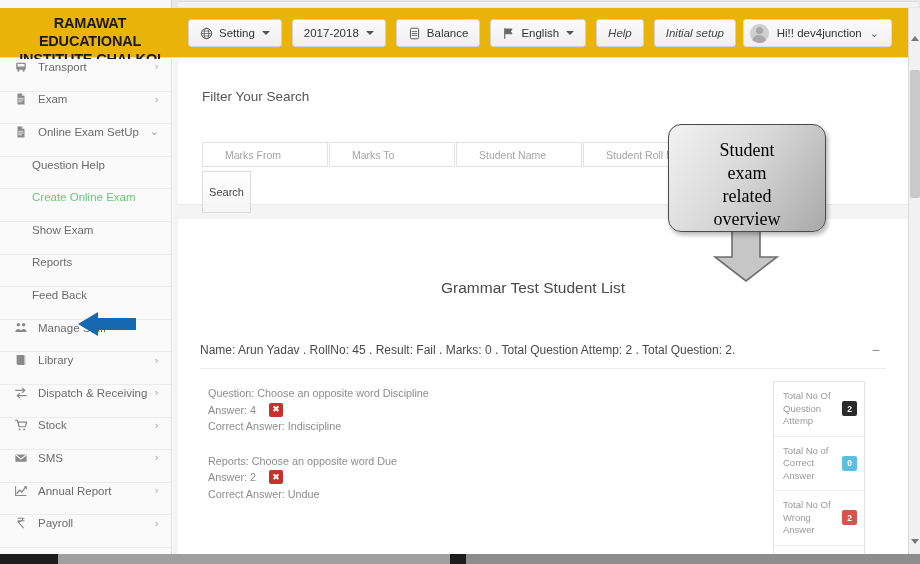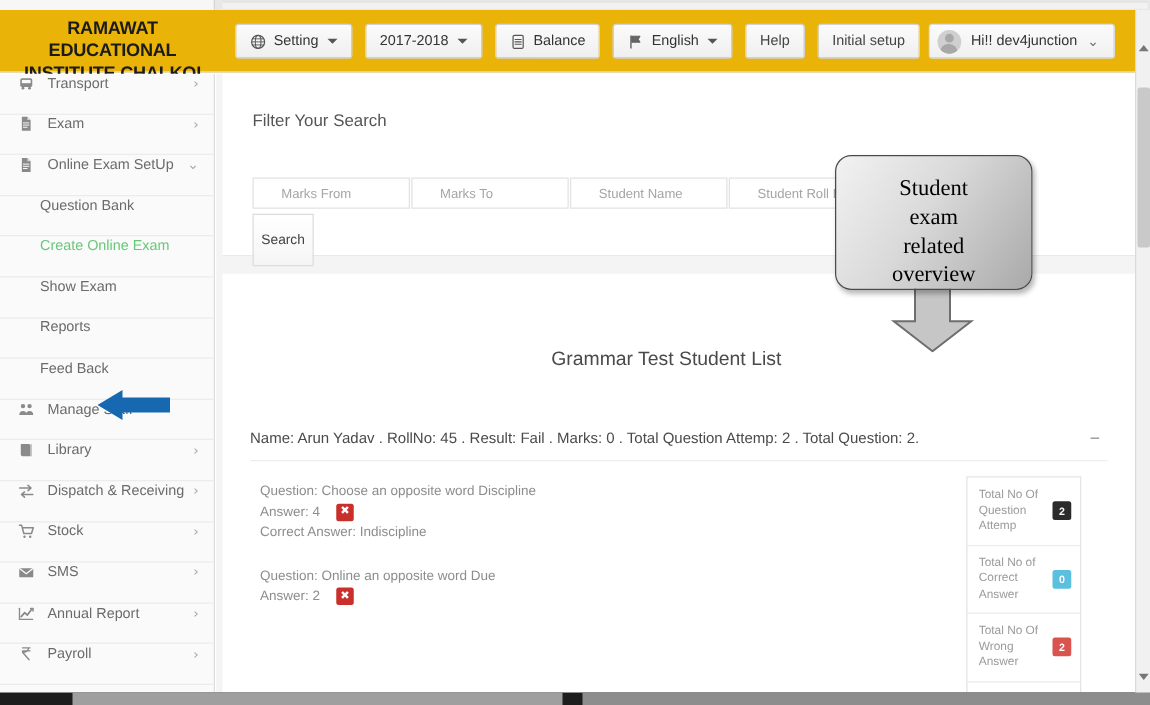--- a/index.html
+++ b/index.html
@@ -55,21 +55,21 @@
     height: 28px;
     padding: 0 11px;
     background: linear-gradient(#fbfbfb, #efefef);
     border: 1px solid #d2d2d2;
     border-radius: 3px;
     font-size: 11.5px;
     color: #333;
     white-space: nowrap;
     cursor: pointer;
   }
-  .nav-btn.plain { color: #444; }
+  .nav-btn.plain { font-style: italic; color: #444; }
   .nav-btn .caret {
     width: 0; height: 0;
     border-left: 4px solid transparent;
     border-right: 4px solid transparent;
     border-top: 4px solid #555;
     margin-left: 1px;
   }
   .nav-ico { width: 13px; height: 13px; display: inline-block; }
   .nav-ico svg { display: block; }
 
@@ -414,21 +414,21 @@
           <svg width="14" height="14" viewBox="0 0 16 16" fill="none" stroke="#8a8a8a" stroke-width="1.2" stroke-linecap="round" stroke-linejoin="round">
             <path d="M4 1.6h5l3 3v9.8H4z" fill="#8a8a8a" stroke="none"></path>
             <path d="M9 1.6v3h3" fill="#d8d8d8" stroke="none"></path>
             <path d="M5.4 7.2h5M5.4 9.2h5M5.4 11.2h3.4" stroke="#fafafa" stroke-width="0.9"></path>
           </svg>
         </span>
         <span class="s-label">Online Exam SetUp</span>
         <span class="s-arrow">⌄</span>
       </div>
       <div class="side-item sub">
-        <span class="s-label">Question Bank</span>
+        <span class="s-label">Question Help</span>
       </div>
       <div class="side-item sub active-green">
         <span class="s-label">Create Online Exam</span>
       </div>
       <div class="side-item sub">
         <span class="s-label">Show Exam</span>
       </div>
       <div class="side-item sub">
         <span class="s-label">Reports</span>
       </div>
@@ -541,25 +541,26 @@
     <div class="qa-wrap" id="qa-wrap">
         <div class="qa-block">
           <div class="qa-line">Question: Choose an opposite word Discipline</div>
           <div class="qa-line ans">
             <span>Answer: 4</span>
             <span class="x-badge">✖</span>
           </div>
           <div class="qa-line">Correct Answer: Indiscipline</div>
         </div>
         <div class="qa-block">
-          <div class="qa-line">Question: Online an opposite word Due</div>
+          <div class="qa-line">Reports: Choose an opposite word Due</div>
           <div class="qa-line ans">
             <span>Answer: 2</span>
             <span class="x-badge">✖</span>
           </div>
+          <div class="qa-line">Correct Answer: Undue</div>
         </div>
       </div>
 
     <div class="stats" id="stats-panel">
         <div class="stat-row">
           <span class="stat-label">Total No Of Question Attemp</span>
           <span class="badge" style="background: rgb(43, 43, 43);">2</span>
         </div>
         <div class="stat-row">
           <span class="stat-label">Total No of Correct Answer</span>

